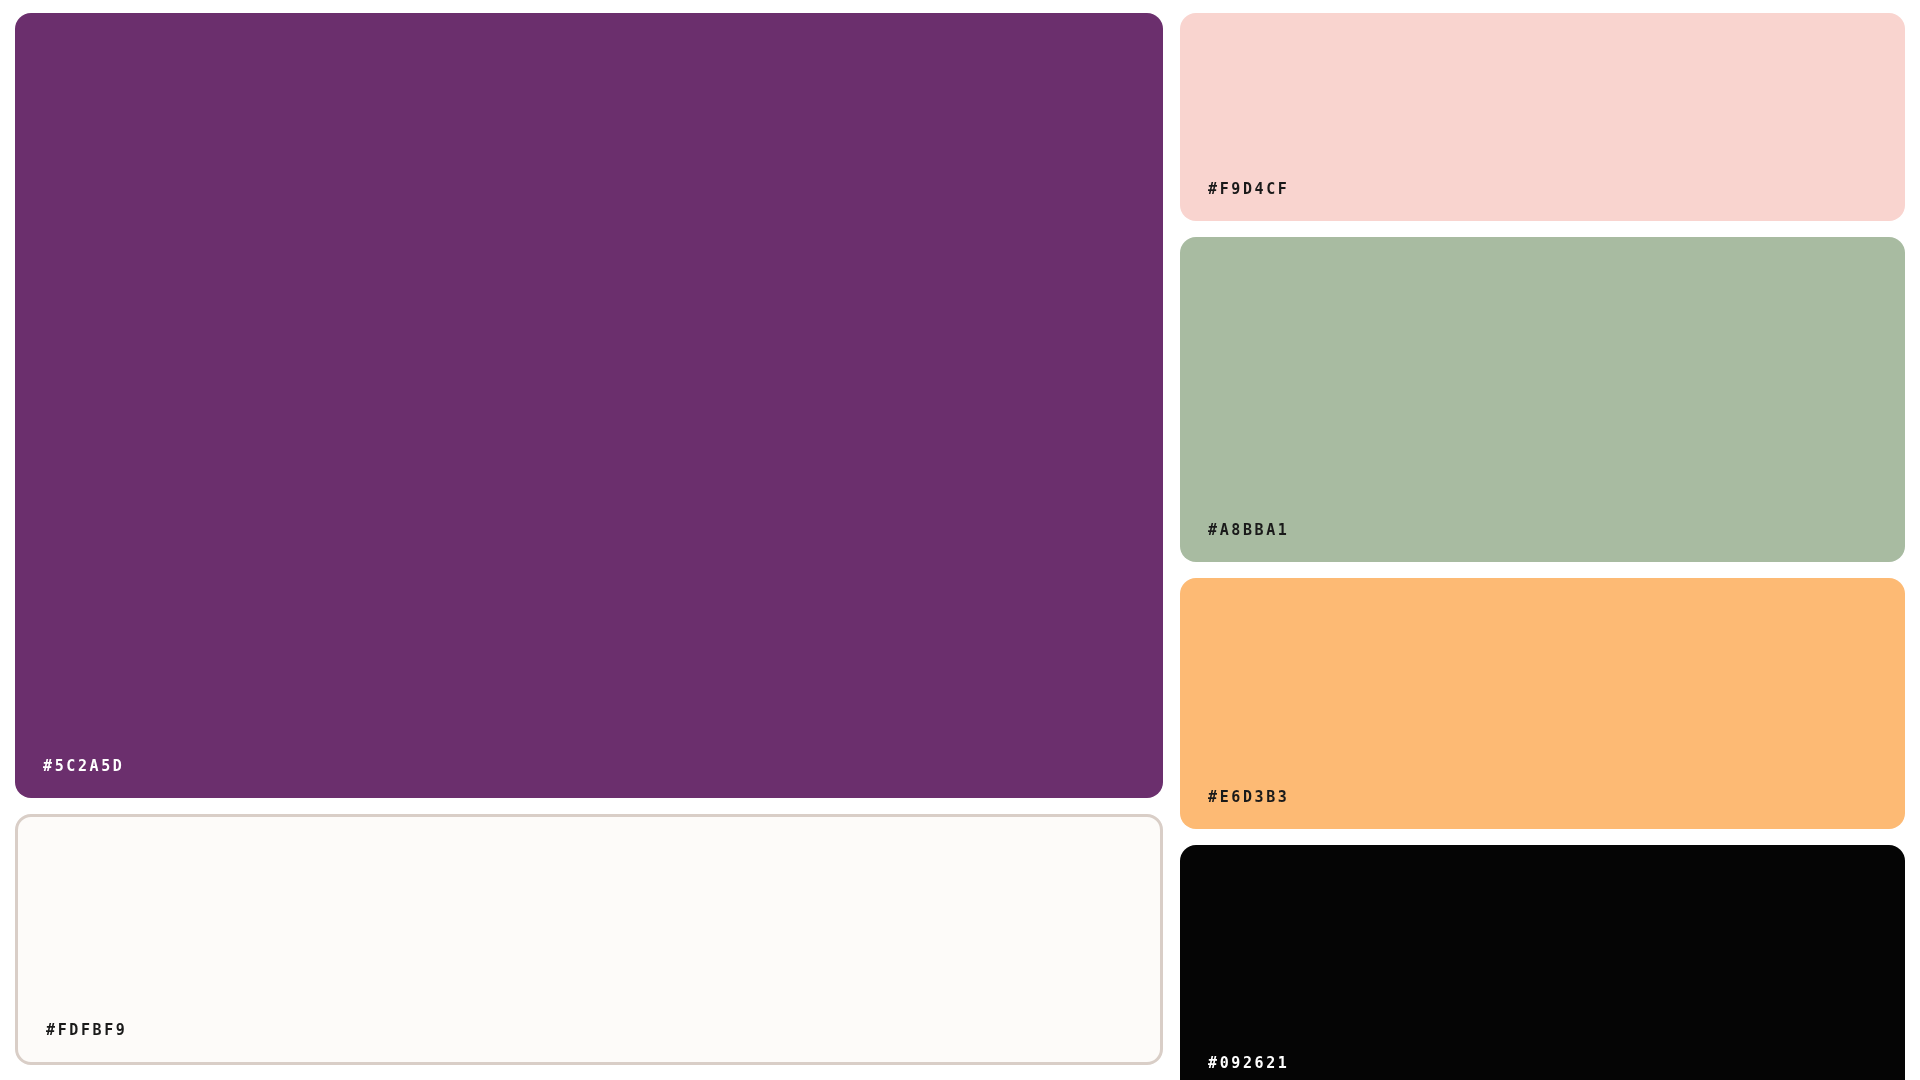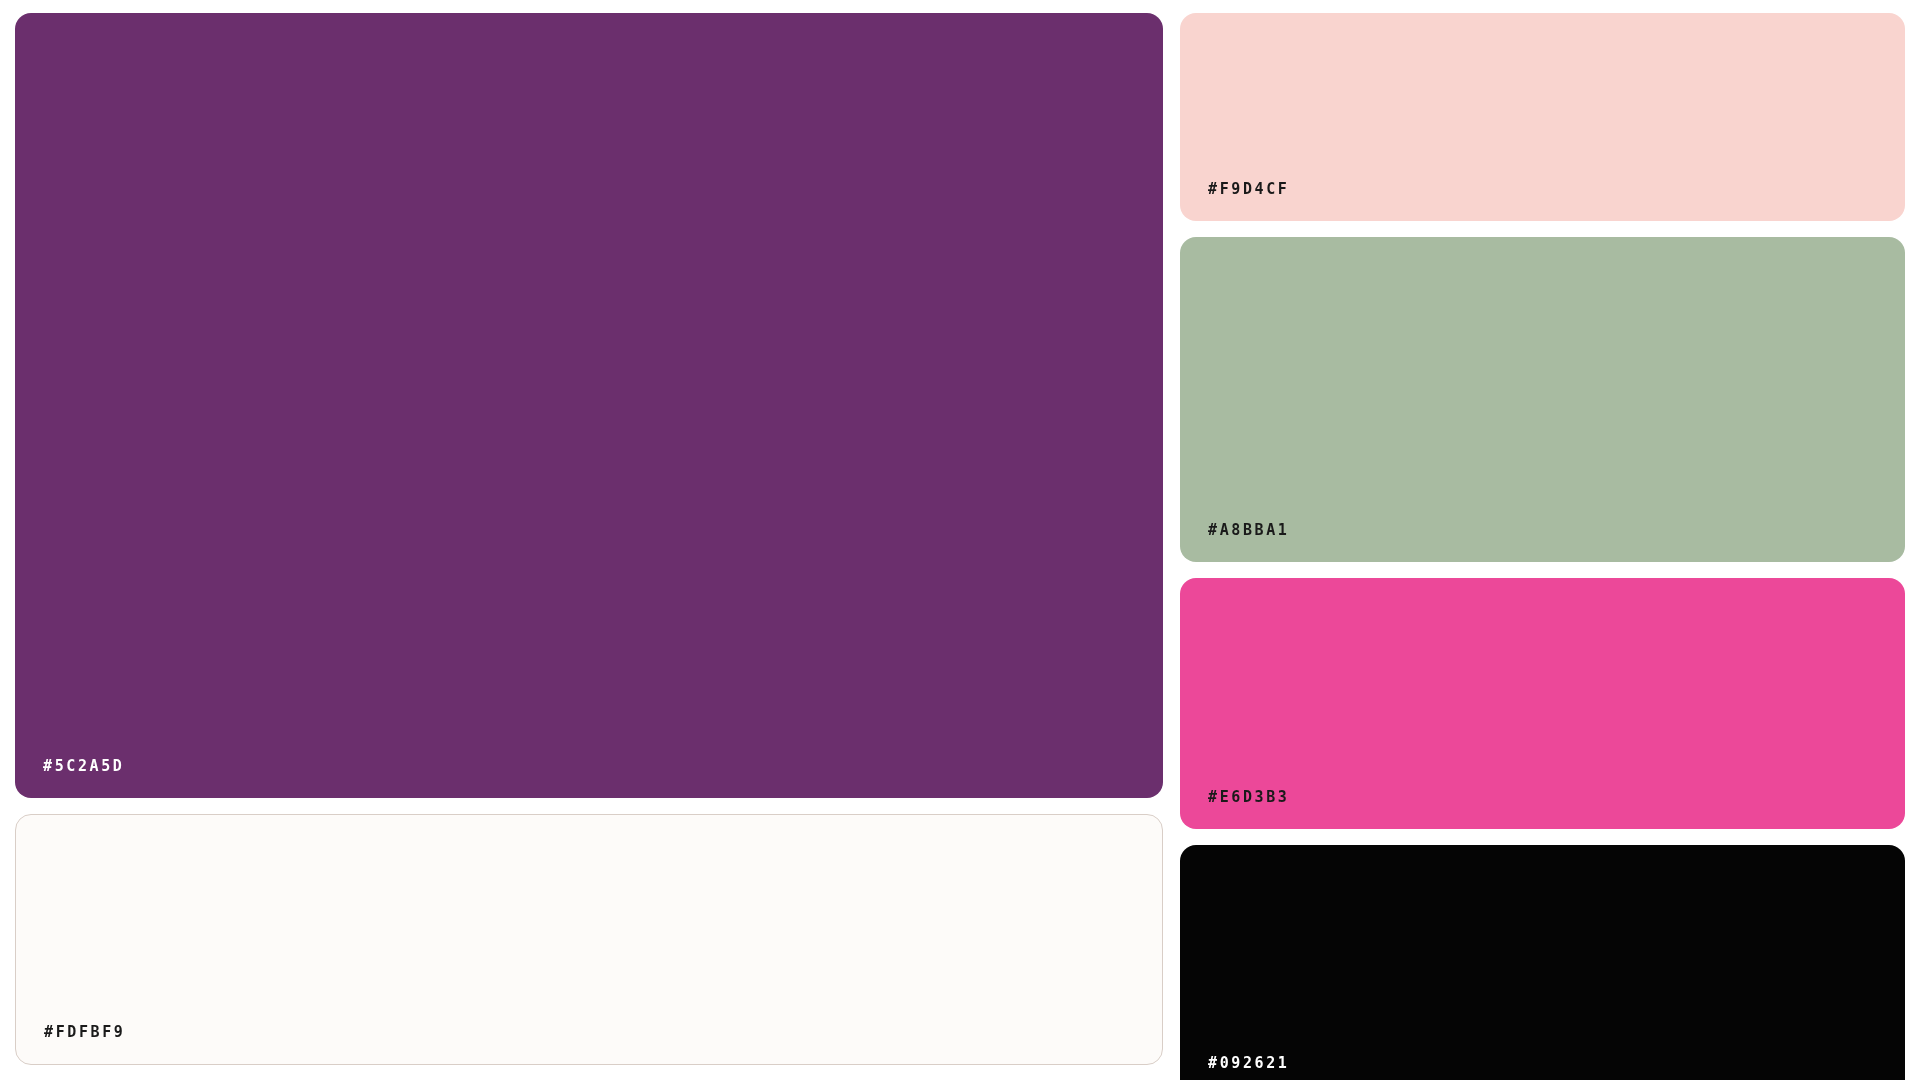--- a/index.html
+++ b/index.html
@@ -58,21 +58,21 @@
   
   .swatch-hero   { height: 785px; }
   .swatch-wide   { height: 251px; }
   .swatch-band   { height: 208px; }
   .swatch-bandB  { height: 325px; }
   .swatch-bandC  { height: 251px; }
   .swatch-bandD  { height: 250px; }
 
   
   .swatch.has-border {
-    border: 1px solid #4c1d95;
+    border: 3px solid #4c1d95;
     padding-left: 36px;
   }
 </style>
 </head>
 <body style="background: rgb(255, 255, 255);">
 
 <div id="palette-board">
 
   <div class="palette-column" id="column-primary">
 
@@ -89,21 +89,21 @@
   <div class="palette-column" id="column-secondary">
 
     <div class="swatch swatch-band" id="swatch-blush" style="background: rgb(249, 212, 207);">
       <span class="swatch-label" style="color: rgb(26, 26, 26);">#F9D4CF</span>
     </div>
 
     <div class="swatch swatch-bandB" id="swatch-sage" style="background: rgb(168, 187, 161);">
       <span class="swatch-label" style="color: rgb(26, 26, 26);">#A8BBA1</span>
     </div>
 
-    <div class="swatch swatch-bandC" id="swatch-sand" style="background: #ec4899;">
+    <div class="swatch swatch-bandC" id="swatch-sand" style="background: #fdba74;">
       <span class="swatch-label" style="color: rgb(26, 26, 26);">#E6D3B3</span>
     </div>
 
     <div class="swatch swatch-bandD" id="swatch-ink" style="background: rgb(5, 5, 5);">
       <span class="swatch-label" style="color: rgb(255, 255, 255);">#092621</span>
     </div>
 
   </div>
 
 </div>

